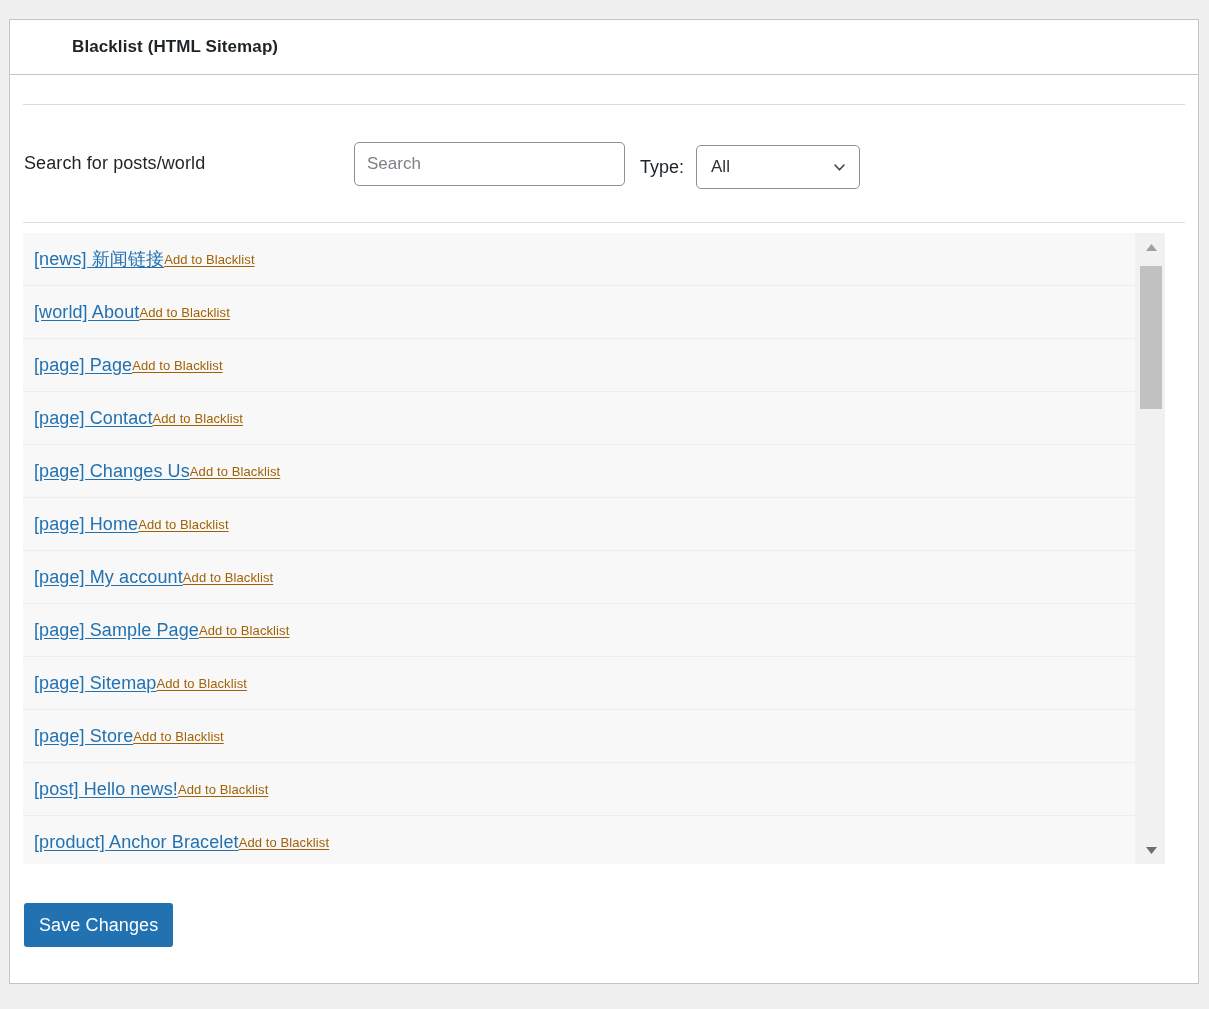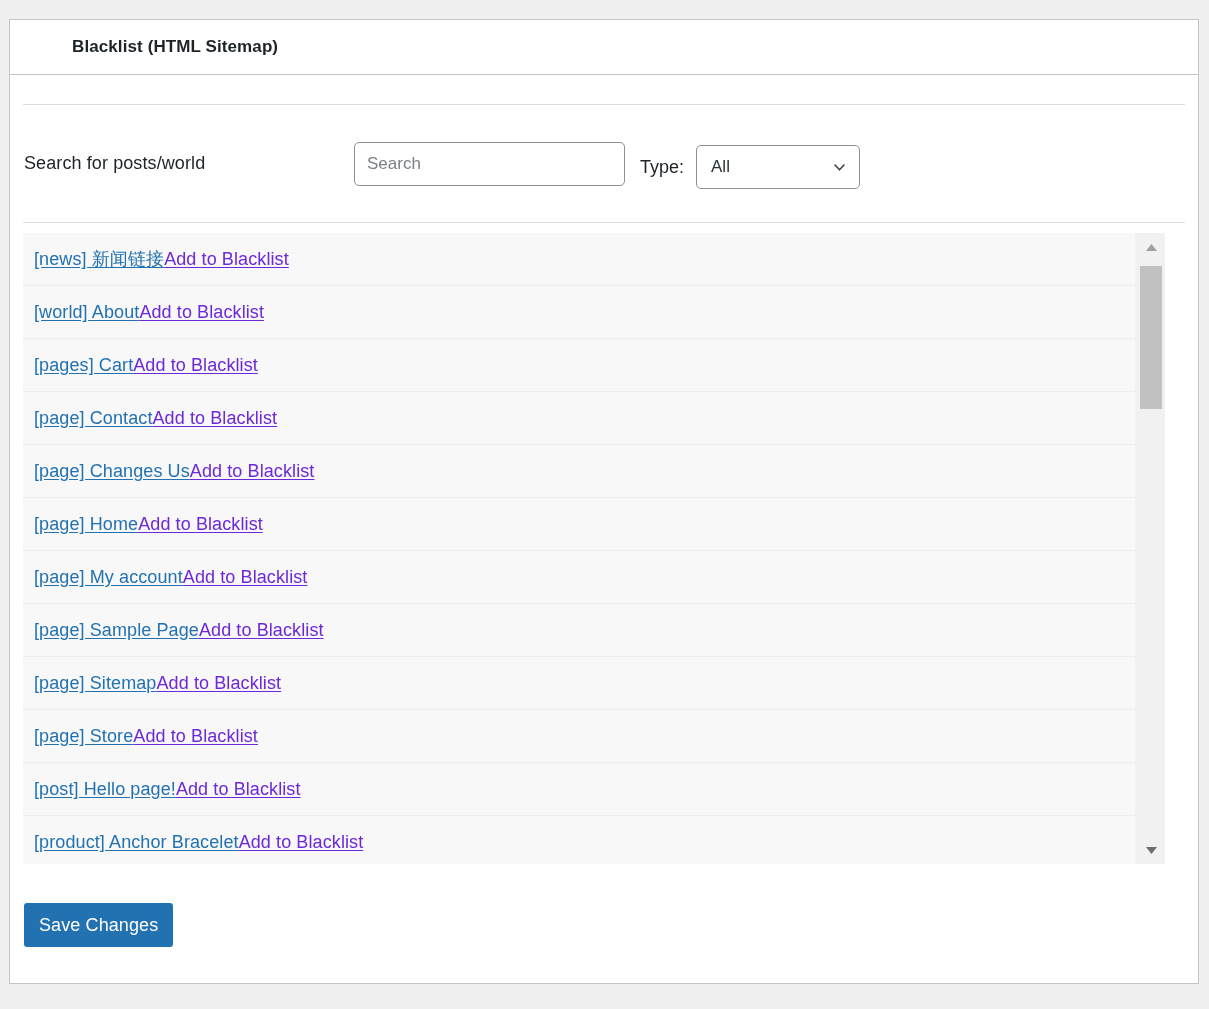--- a/index.html
+++ b/index.html
@@ -157,22 +157,22 @@
   .list-row:last-child { border-bottom: none; }
   .item-link {
     font-size: 18px;
     color: #2271b1;
     text-decoration: underline;
     text-underline-offset: 2px;
     cursor: pointer;
     letter-spacing: 0.1px;
   }
   .blacklist-link {
-    font-size: 18px;
-    color: #6d28d9;
+    font-size: 13px;
+    color: #a16207;
     text-decoration: underline;
     text-underline-offset: 2px;
     cursor: pointer;
     margin-right: 16px;
     letter-spacing: 0.1px;
   }
 
   
   .scrollbar {
     position: absolute;
@@ -262,21 +262,21 @@
 
         <div class="list-row">
           <span class="item-link">[news] 新闻链接</span>
           <span class="blacklist-link">Add to Blacklist</span>
         </div>
         <div class="list-row">
           <span class="item-link">[world] About</span>
           <span class="blacklist-link">Add to Blacklist</span>
         </div>
         <div class="list-row">
-          <span class="item-link">[pages] Cart</span>
+          <span class="item-link">[page] Page</span>
           <span class="blacklist-link">Add to Blacklist</span>
         </div>
         <div class="list-row">
           <span class="item-link">[page] Contact</span>
           <span class="blacklist-link">Add to Blacklist</span>
         </div>
         <div class="list-row">
           <span class="item-link">[page] Changes Us</span>
           <span class="blacklist-link">Add to Blacklist</span>
         </div>
@@ -294,21 +294,21 @@
         </div>
         <div class="list-row">
           <span class="item-link">[page] Sitemap</span>
           <span class="blacklist-link">Add to Blacklist</span>
         </div>
         <div class="list-row">
           <span class="item-link">[page] Store</span>
           <span class="blacklist-link">Add to Blacklist</span>
         </div>
         <div class="list-row">
-          <span class="item-link">[post] Hello page!</span>
+          <span class="item-link">[post] Hello news!</span>
           <span class="blacklist-link">Add to Blacklist</span>
         </div>
         <div class="list-row">
           <span class="item-link">[product] Anchor Bracelet</span>
           <span class="blacklist-link">Add to Blacklist</span>
         </div>
 
       </div>
 
       <div class="scrollbar">

